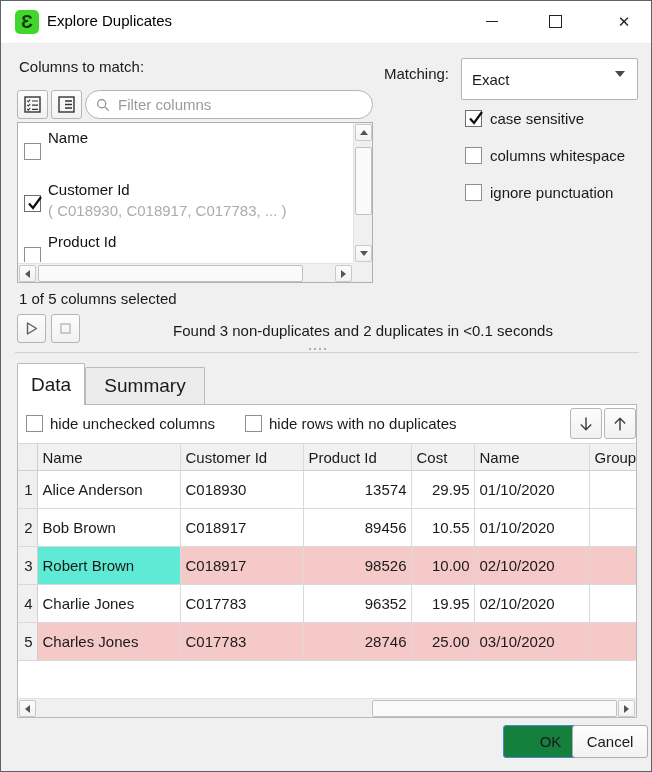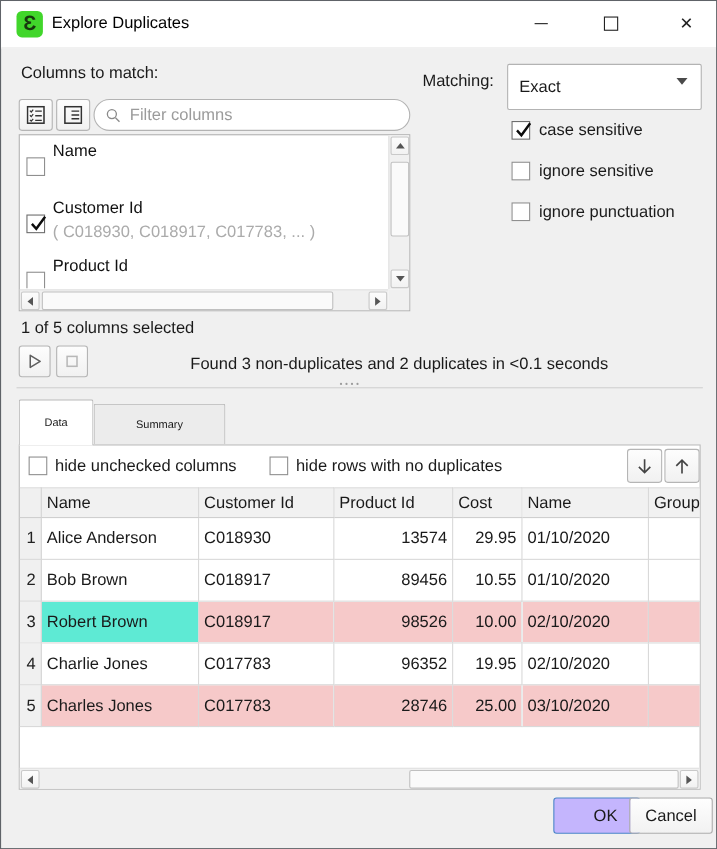--- a/index.html
+++ b/index.html
@@ -50,21 +50,21 @@
   .tri-dn{width:0;height:0;border-left:4px solid transparent;border-right:4px solid transparent;border-top:5px solid #555;}
   .tri-lf{width:0;height:0;border-top:4px solid transparent;border-bottom:4px solid transparent;border-right:5px solid #555;}
   .tri-rt{width:0;height:0;border-top:4px solid transparent;border-bottom:4px solid transparent;border-left:5px solid #555;}
   .sb-thumb{position:absolute;box-sizing:border-box;border:1px solid #c0c0c0;background:#fafafa;border-radius:2px;}
   
   .run-status{position:absolute;left:86px;top:321px;width:552px;text-align:center;font-size:15px;}
   .splitter{position:absolute;left:14px;top:351px;width:624px;border-top:1px solid #d2d2d2;}
   .splitter-dots{position:absolute;left:308px;top:347px;display:flex;gap:3px;}
   .splitter-dots i{width:2px;height:2px;border-radius:50%;background:#9a9a9a;}
   
-  .tab{position:absolute;box-sizing:border-box;font-size:10px;display:flex;align-items:center;justify-content:center;}
+  .tab{position:absolute;box-sizing:border-box;font-size:19px;display:flex;align-items:center;justify-content:center;}
   .tab-active{left:16px;top:362px;width:68px;height:42px;background:#fff;border:1px solid #b9b9b9;border-bottom:none;
               border-top-left-radius:2px;border-top-right-radius:2px;z-index:3;}
   .tab-idle{left:84px;top:366px;width:120px;height:37px;background:#ececec;border:1px solid #b9b9b9;border-bottom:none;
             border-top-left-radius:2px;border-top-right-radius:2px;z-index:1;}
   
   .panel{position:absolute;left:16px;top:403px;width:620px;height:314px;box-sizing:border-box;
          background:#fff;border:1px solid #b9b9b9;z-index:2;}
   .panel .opt-inline{position:absolute;display:flex;align-items:center;gap:7px;font-size:15px;}
   .arrow-btn{width:32px;height:31px;}
   
@@ -72,21 +72,21 @@
   table.grid th,table.grid td{border:1px solid #d9d9d9;overflow:hidden;white-space:nowrap;padding:0 5px;box-sizing:border-box;}
   table.grid th{height:27px;background:#f1f1f1;font-weight:normal;text-align:left;border-bottom:1px solid #cfcfcf;}
   table.grid td{height:38px;background:#fff;}
   table.grid th:first-child,table.grid td.num{background:#f0f0f0;text-align:right;padding:0 4px;border-right:1px solid #cfcfcf;color:#222;}
   table.grid td.r{text-align:right;padding-right:4px;}
   table.grid tr th:first-child{border-left:none;} table.grid tr th:last-child{border-right:none;}
   table.grid tr td:first-child{border-left:none;} table.grid tr td:last-child{border-right:none;}
   
   .foot-btn{position:absolute;top:724px;height:33px;box-sizing:border-box;border:1px solid #adadad;border-radius:3px;
             background:linear-gradient(#fefefe,#f2f2f2);font-size:15px;display:flex;align-items:center;justify-content:center;}
-  .foot-ok{left:502px;width:79px;border:1px solid #4a86c8;background:#c4b5fd;padding-left:16px;}
+  .foot-ok{left:502px;width:79px;border:1px solid #4a86c8;background:#15803d;padding-left:16px;}
   .foot-cancel{left:571px;width:76px;}
 </style>
 </head>
 <body>
 
 <div class="win">
 
   <div class="titlebar">
     <div class="app-icon" style="background: rgb(65, 214, 43);">Ɛ</div>
     <div class="win-title">Explore Duplicates</div>
@@ -112,21 +112,21 @@
       <div class="opt-row" style="top: 109px;">
         <span class="cb" style="border-color: rgb(110, 110, 110);">
           <svg width="20" height="20" viewBox="0 0 20 20">
             <path d="M4 10.5 L8 15 L16 4" fill="none" stroke="#0d0d0d" stroke-width="2.2"></path>
           </svg>
         </span>
         <span>case sensitive</span>
       </div>
       <div class="opt-row" style="top: 146px;">
         <span class="cb"></span>
-        <span>ignore sensitive</span>
+        <span>columns whitespace</span>
       </div>
       <div class="opt-row" style="top: 183px;">
         <span class="cb"></span>
         <span>ignore punctuation</span>
       </div>
     </div>
 
   <div class="btn" style="left:16px;top:89px;width:31px;height:29px">
     <svg width="17" height="17" viewBox="0 0 17 17">
       <rect x="1" y="1" width="15" height="15" fill="none" stroke="#333" stroke-width="1.4"></rect>

